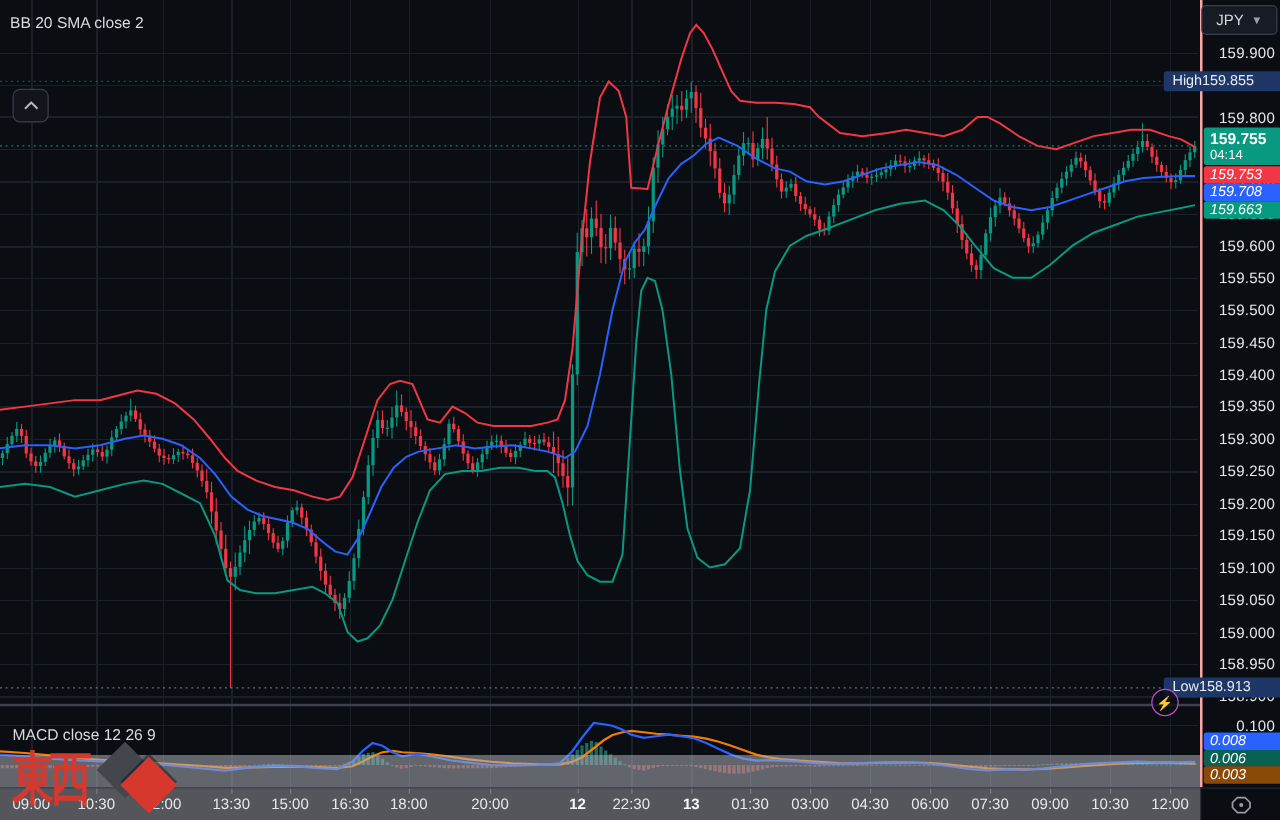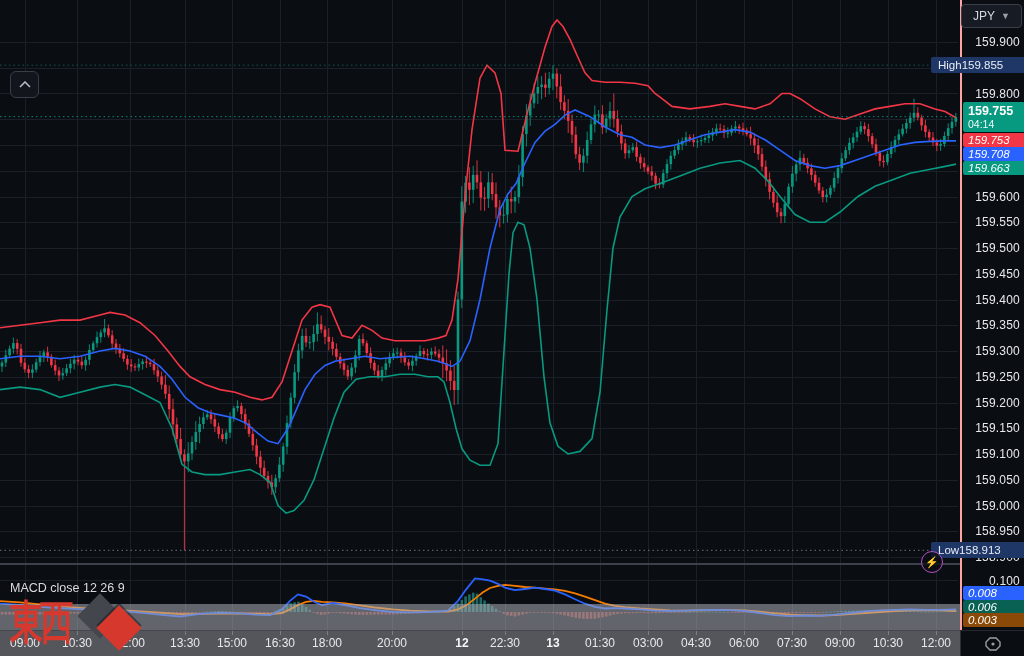--- a/index.html
+++ b/index.html
@@ -888,20 +888,21 @@
 <div class="wm-band"></div>
 <div class="wm-logo">
   <div class="wm-cjk">東西</div>
   <div class="wm-d1"></div>
   <div class="wm-d2"></div>
 </div>
 
 <div class="divider"></div>
 
 <div class="hdr">
+  <div class="bb-label">BB 20 SMA close 2</div>
   <div class="collapse-btn">
     <svg width="12" height="7">
       <polyline points="1,6 6,1 11,6" fill="none" stroke="#b3b7bf" stroke-width="1.6"></polyline>
     </svg>
   </div>
 </div>
 
 <div class="macd-label">MACD close 12 26 9</div>
 
 <div class="flash-btn">⚡</div>

